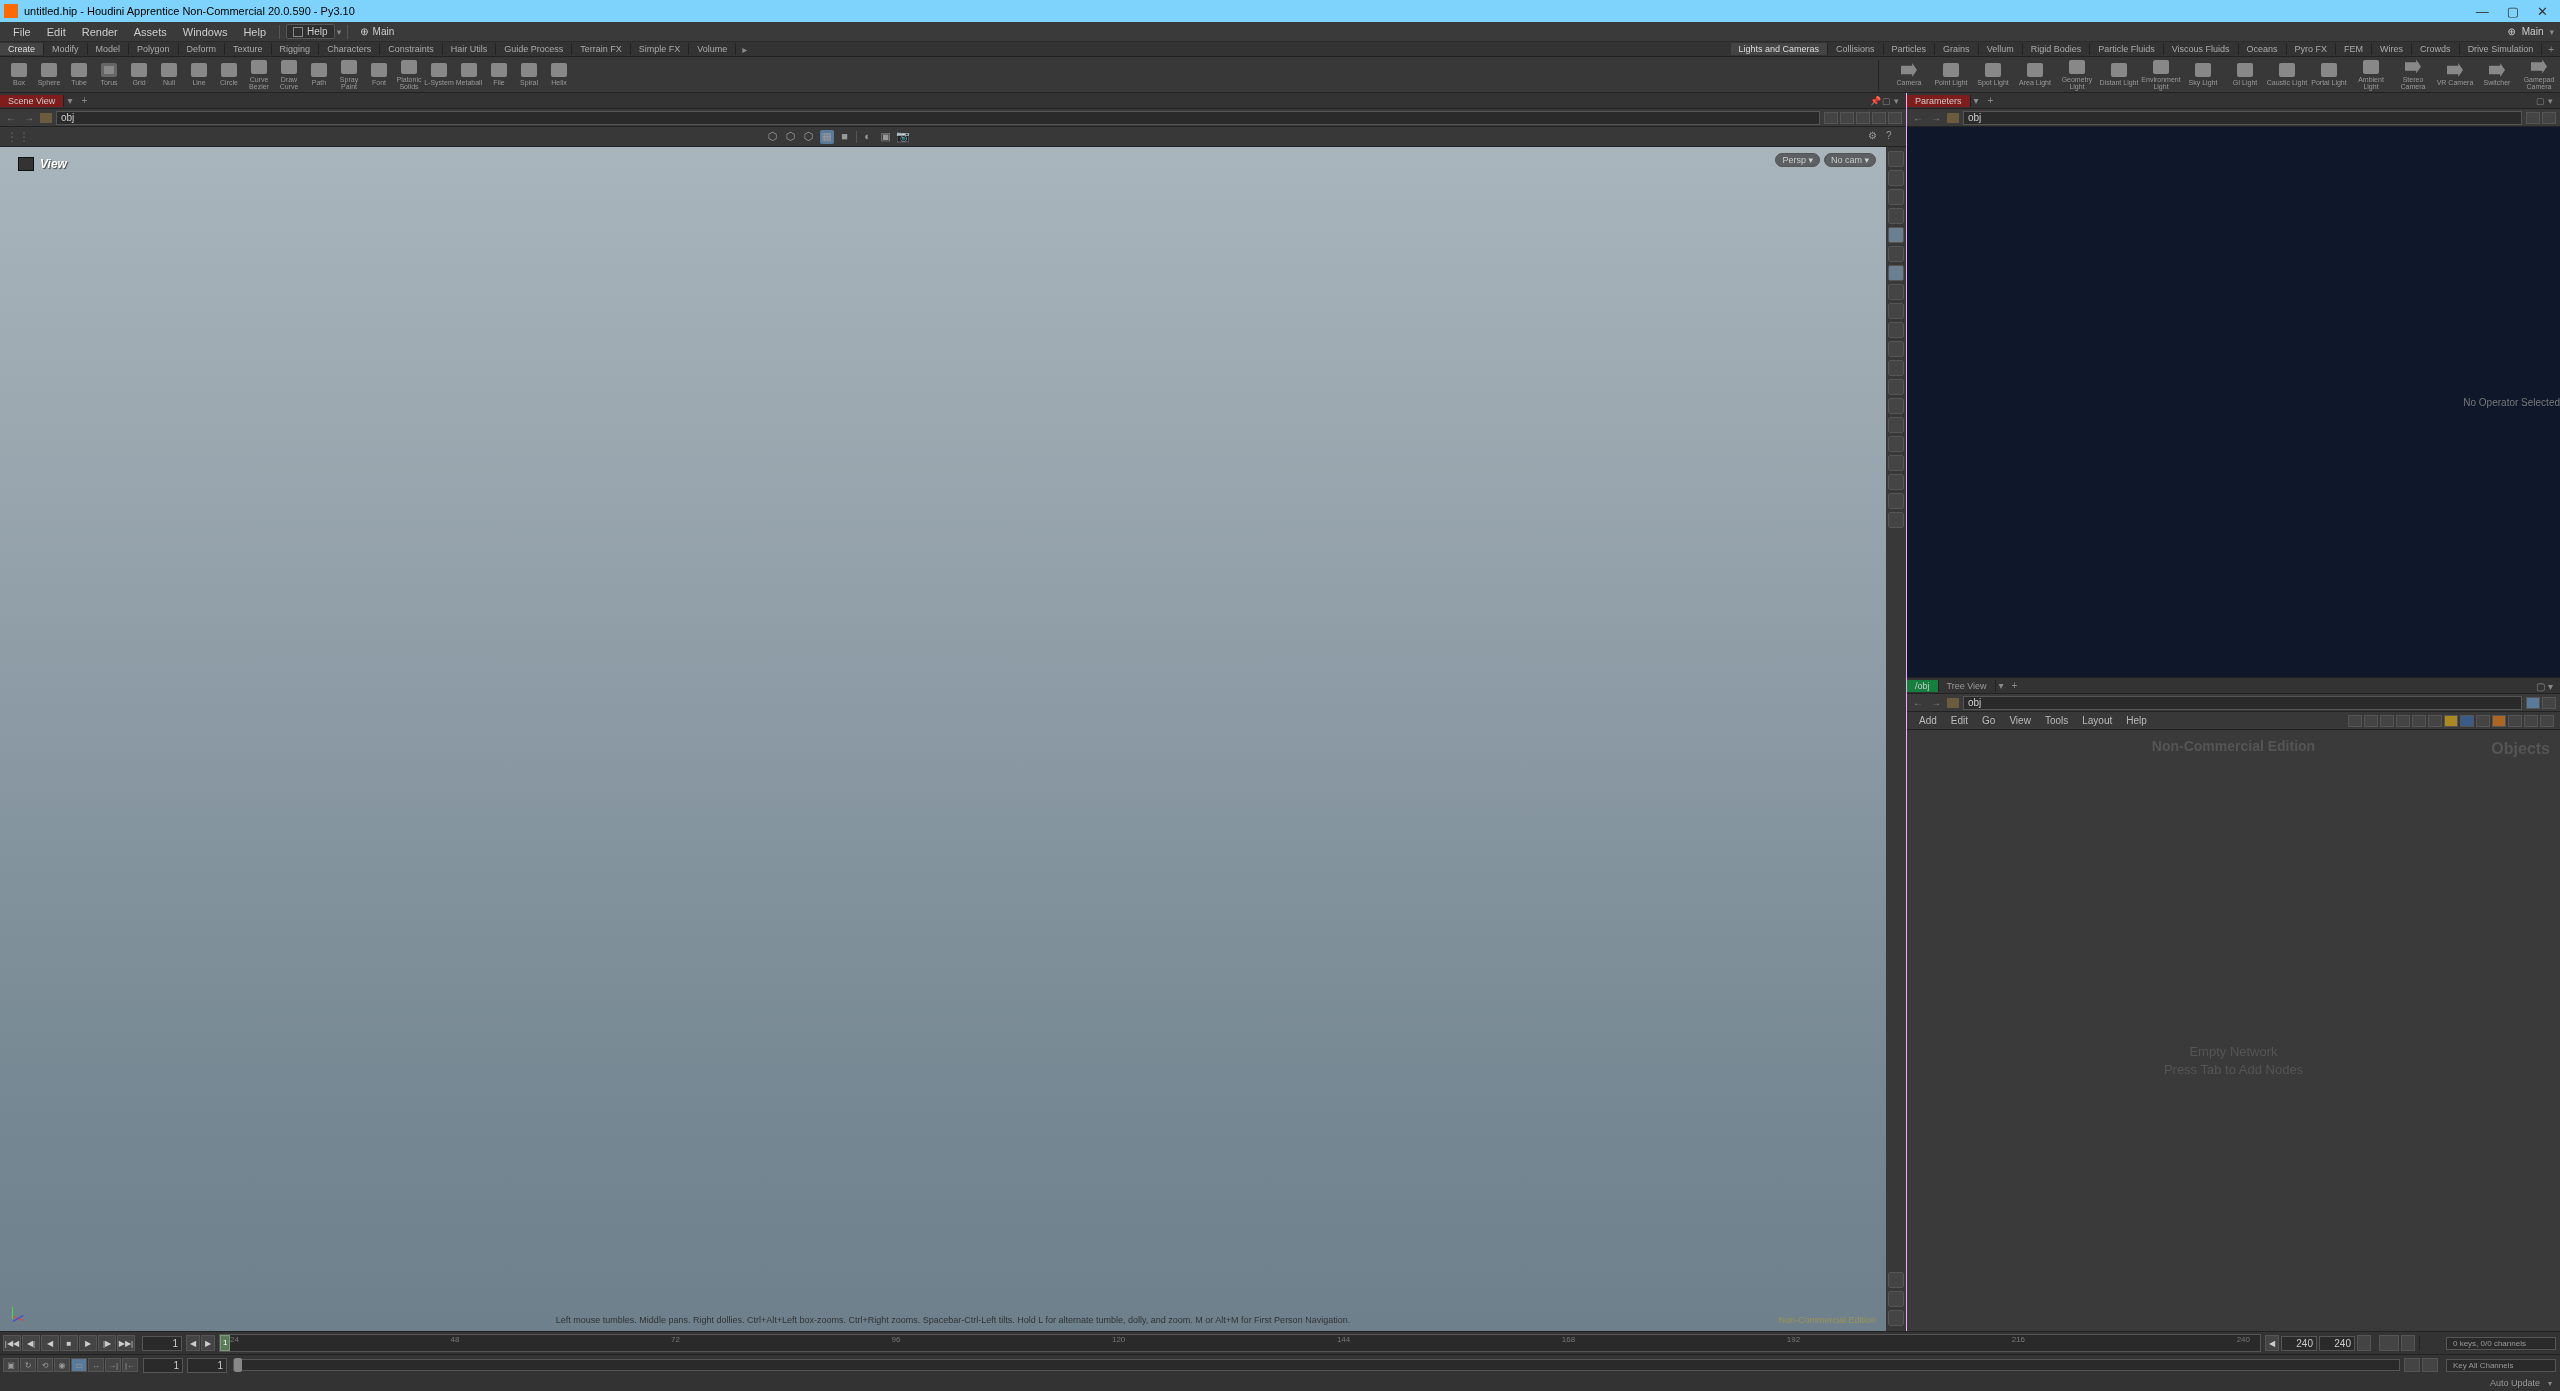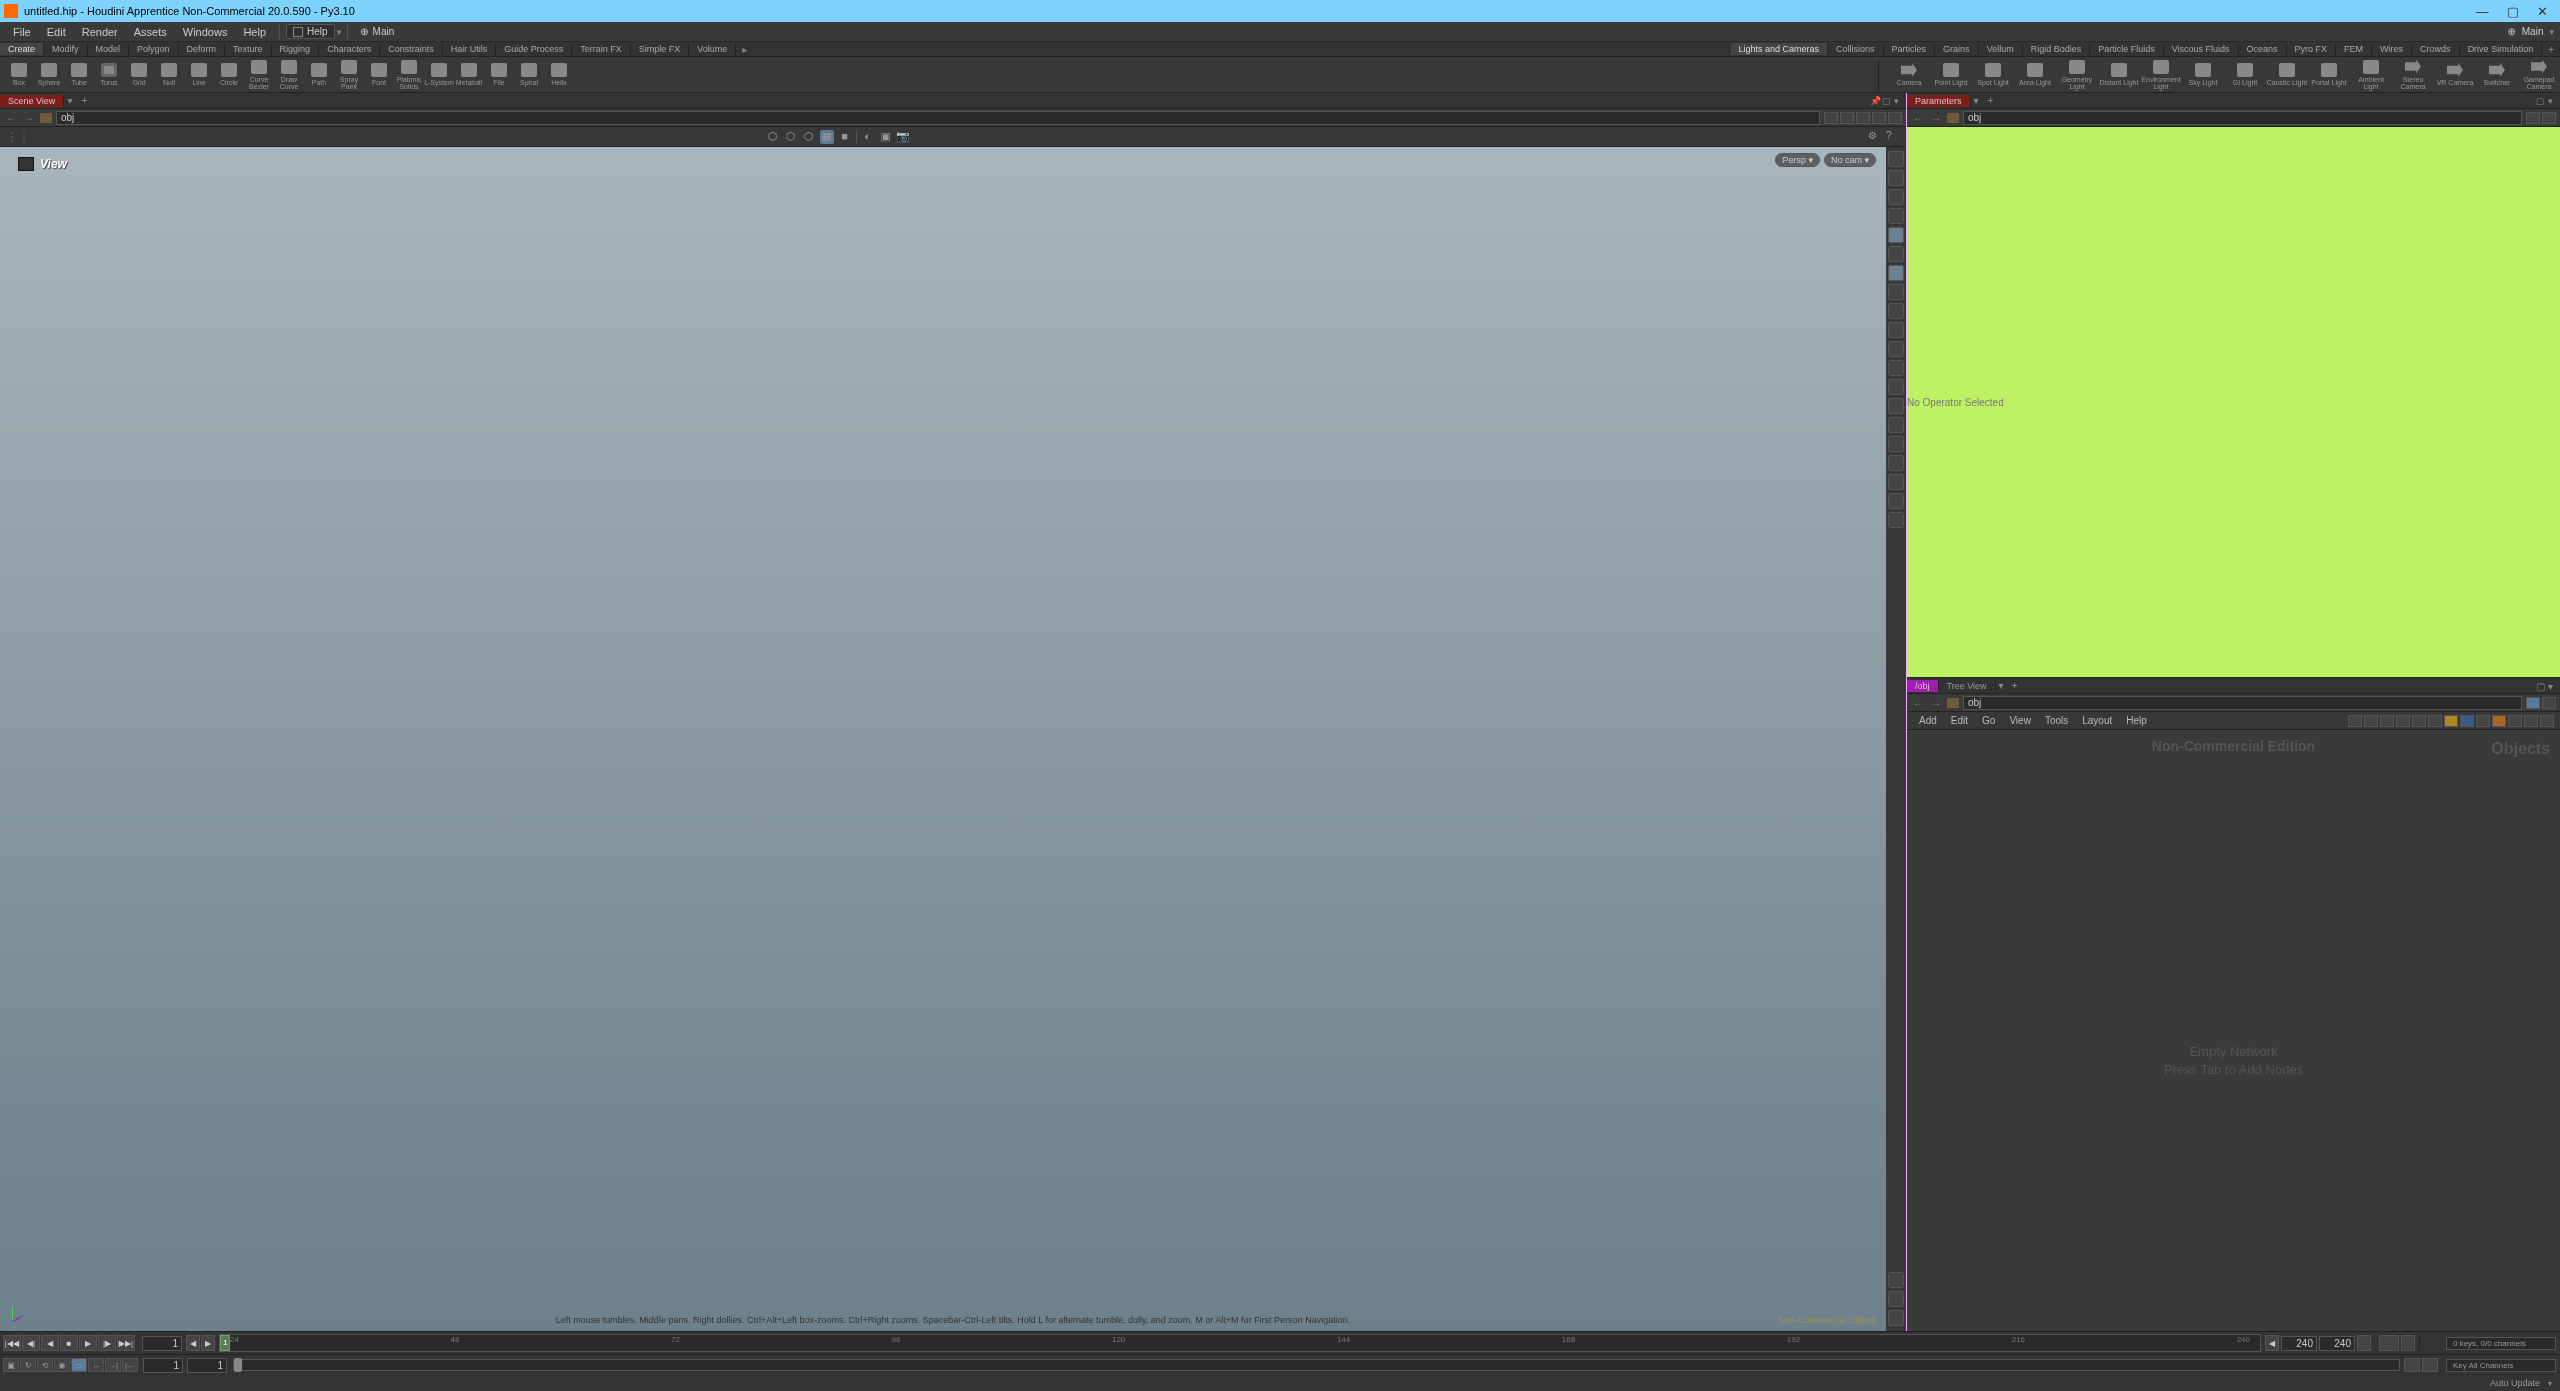--- a/index.html
+++ b/index.html
@@ -61,39 +61,39 @@
 .viewport .sidebar { position: absolute; right: 0; top: 0; bottom: 0; width: 20px; background: #383838; display: flex; flex-direction: column; gap: 2px; padding: 4px 2px; }
 .viewport .sidebar .sbtn { width: 16px; height: 16px; background: #444; border: 1px solid #555; border-radius: 2px; margin-bottom: 1px; }
 .viewport .sidebar .sbtn.active { background: #6a7f8f; }
 .viewport .sidebar .sspacer { flex: 1; }
 .viewport .help { position: absolute; bottom: 6px; left: 50%; transform: translateX(-50%); color: #333; font-size: 9px; }
 .viewport .watermark { position: absolute; bottom: 6px; right: 30px; color: #aa9944; font-size: 9px; opacity: 0.8; }
 .viewport .axis { position: absolute; bottom: 8px; left: 8px; width: 24px; height: 24px; }
 .viewport .axis .x { position: absolute; width: 12px; height: 1px; background: #d44; bottom: 4px; left: 4px; transform: rotate(20deg); }
 .viewport .axis .y { position: absolute; width: 1px; height: 12px; background: #4d4; bottom: 4px; left: 4px; }
 .viewport .axis .z { position: absolute; width: 12px; height: 1px; background: #44d; bottom: 4px; left: 4px; transform: rotate(-30deg); }
-.param-pane { flex: 1; background: #bef264; display: flex; align-items: center; justify-content: flex-start; }
+.param-pane { flex: 1; background: #0f172a; display: flex; align-items: center; justify-content: flex-end; }
 .param-pane .msg { color: #777; font-size: 10px; }
 .network-pane { flex: 1; background: #3a3a3a; position: relative; display: flex; flex-direction: column; }
 .net-menubar { height: 18px; background: #383838; display: flex; align-items: center; padding: 0 6px; gap: 2px; border-bottom: 1px solid #222; }
 .net-menubar .menu { padding: 1px 6px; color: #bbb; font-size: 10px; }
 .net-menubar .right { margin-left: auto; display: flex; gap: 2px; }
 .net-menubar .right span { width: 14px; height: 12px; background: #444; border: 1px solid #555; }
 .net-menubar .right span.y { background: #aa8822; }
 .net-menubar .right span.b { background: #3a5a8a; }
 .net-menubar .right span.o { background: #aa6622; }
 .net-body { flex: 1; position: relative; }
 .net-body .edition { position: absolute; top: 8px; left: 50%; transform: translateX(-50%); color: #555; font-size: 14px; font-weight: bold; }
 .net-body .objs { position: absolute; top: 10px; right: 10px; color: #555; font-size: 16px; font-weight: bold; }
 .net-body .empty { position: absolute; top: 55%; left: 50%; transform: translate(-50%,-50%); text-align: center; color: #555; font-size: 13px; line-height: 1.4; }
 .right-split { display: flex; flex-direction: column; height: 100%; }
 .right-top { height: 585px; display: flex; flex-direction: column; border-bottom: 1px solid #222; }
 .right-bottom { flex: 1; display: flex; flex-direction: column; }
 .right-bottom .tabbar2 { height: 16px; background: #333; display: flex; align-items: center; border-bottom: 1px solid #222; }
-.right-bottom .tabbar2 .t { padding: 1px 8px; background: #a21caf; color: #ccc; font-size: 9px; border-right: 1px solid #222; }
+.right-bottom .tabbar2 .t { padding: 1px 8px; background: #15803d; color: #ccc; font-size: 9px; border-right: 1px solid #222; }
 .right-bottom .tabbar2 .t.dim { background: #333; color: #999; }
 .right-bottom .tabbar2 .plus { padding: 0 5px; color: #888; }
 .right-bottom .tabbar2 .ctrls { margin-left: auto; display: flex; gap: 2px; padding-right: 2px; }
 .right-bottom .tabbar2 .ctrls span { width: 10px; height: 10px; color: #888; }
 .bottom { height: 60px; background: #333; display: flex; flex-direction: column; }
 .timeline1 { height: 24px; display: flex; align-items: center; border-top: 1px solid #222; border-bottom: 1px solid #222; }
 .timeline1 .controls { display: flex; gap: 1px; padding: 0 3px; }
 .timeline1 .controls button { width: 18px; height: 16px; background: #444; border: 1px solid #555; color: #ccc; font-size: 8px; cursor: default; }
 .timeline1 .frame { width: 40px; background: #2a2a2a; border: 1px solid #555; color: #ccc; font-size: 10px; text-align: right; padding: 1px 3px; margin: 0 4px; }
 .timeline1 .track { flex: 1; height: 18px; background: #2a2a2a; border: 1px solid #555; position: relative; margin: 0 4px; }

